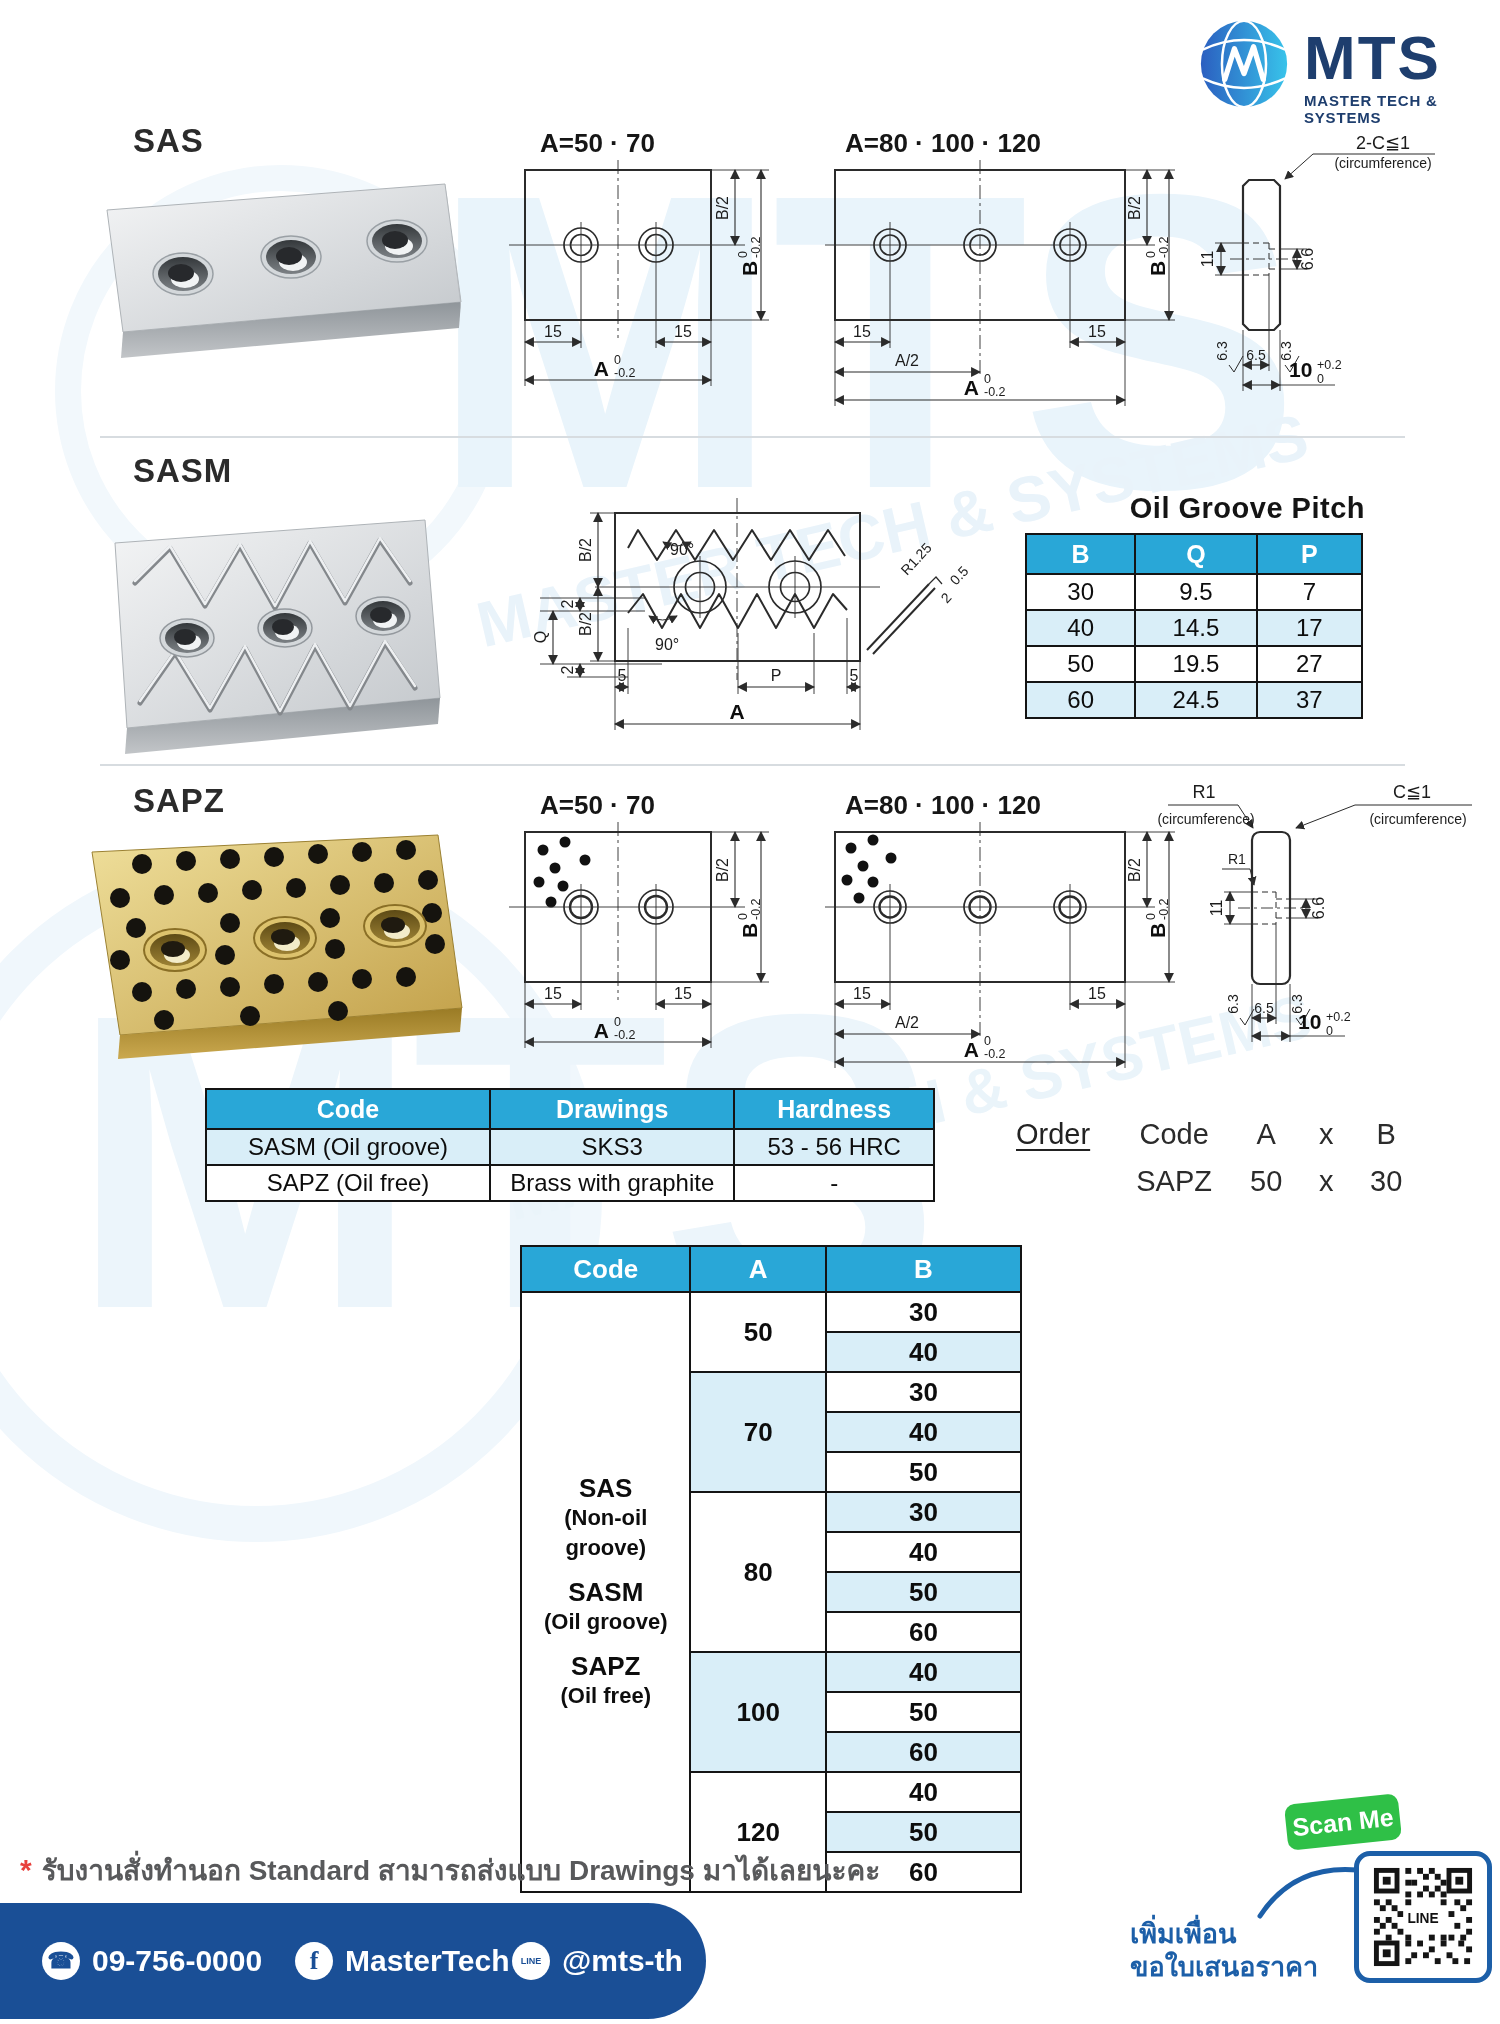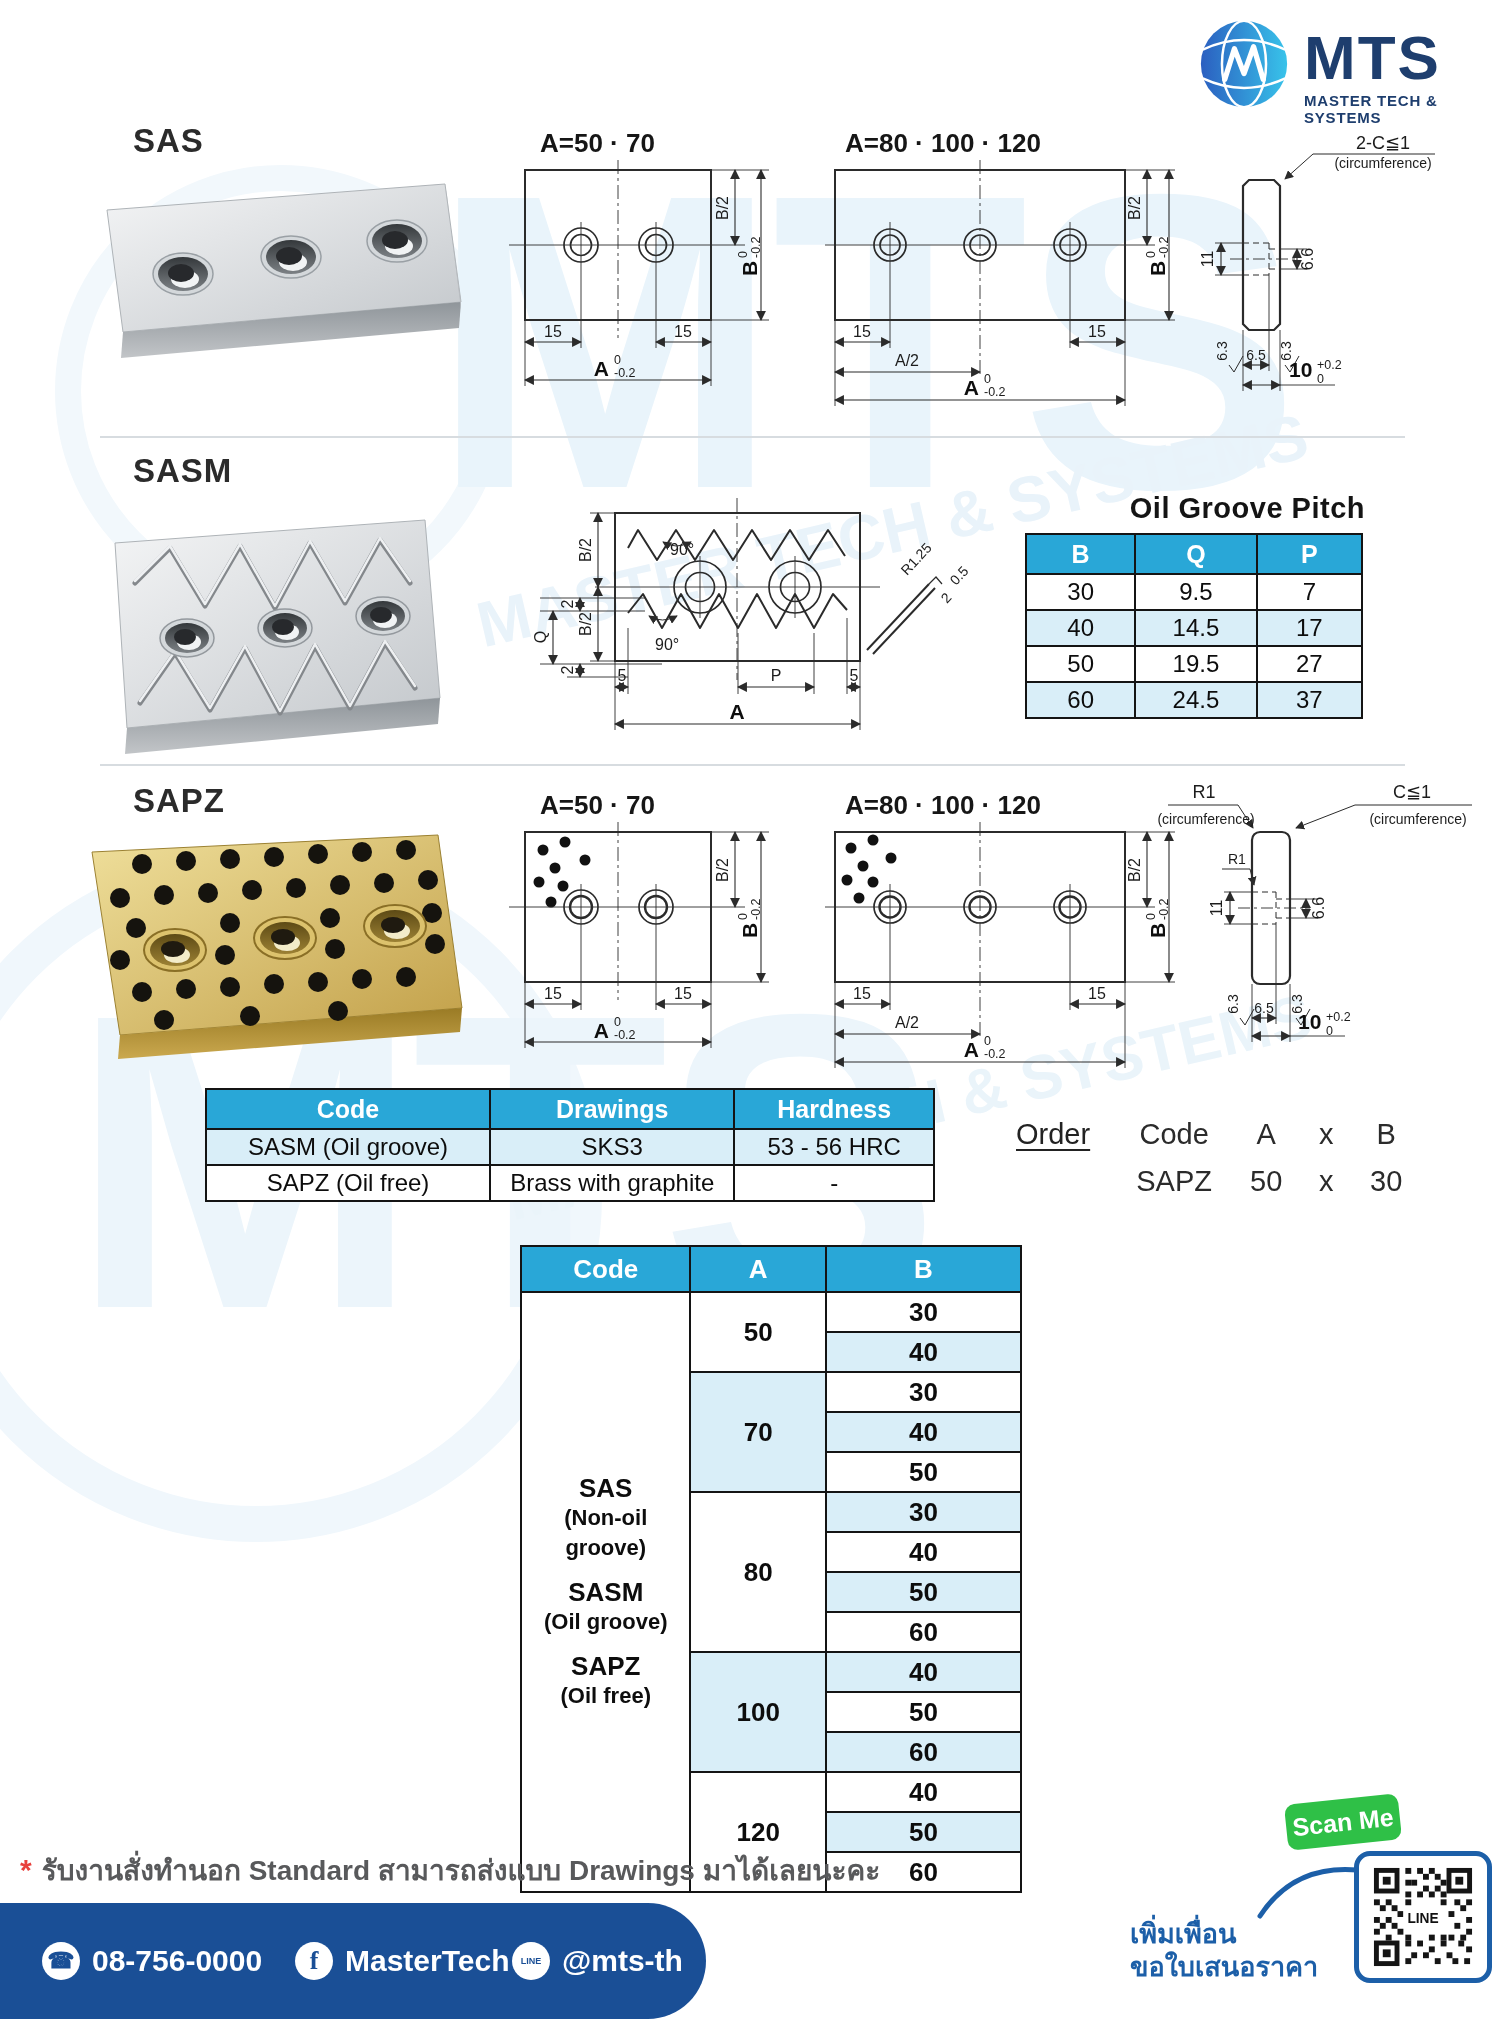--- a/index.html
+++ b/index.html
@@ -692,21 +692,21 @@
   </table>
 
   <div class="abs note" style="left:20px;top:1848px">
     <span class="note-star">*</span>
     <span>รับงานสั่งทำนอก Standard สามารถส่งแบบ Drawings มาได้เลยนะคะ</span>
   </div>
 
   <div class="bar">
     <div class="bar-item" style="left:42px">
       <span class="circle-ic" style="font-size:22px">☎</span>
-      <span>08-756-0000</span>
+      <span>09-756-0000</span>
     </div>
     <div class="bar-item" style="left:295px">
       <span class="circle-ic" style="font-family:'Liberation Serif',serif;font-weight:bold;font-size:26px">f</span>
       <span>MasterTech</span>
     </div>
     <div class="bar-item" style="left:512px">
       <span class="circle-ic" style="font-size:9px;letter-spacing:0">LINE</span>
       <span>@mts-th</span>
     </div>
   </div>

